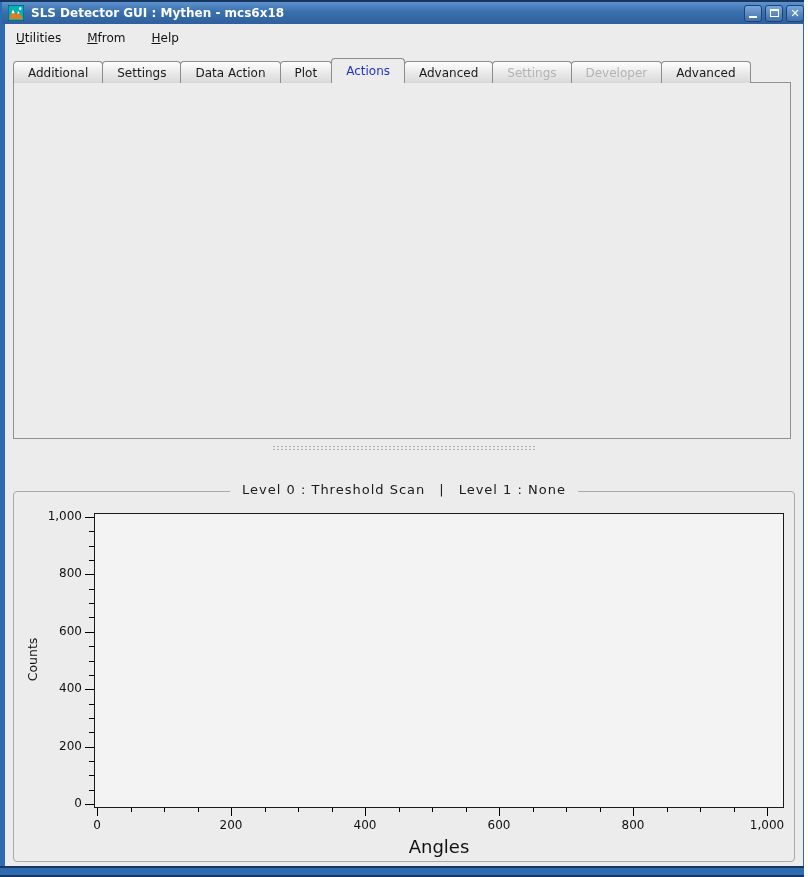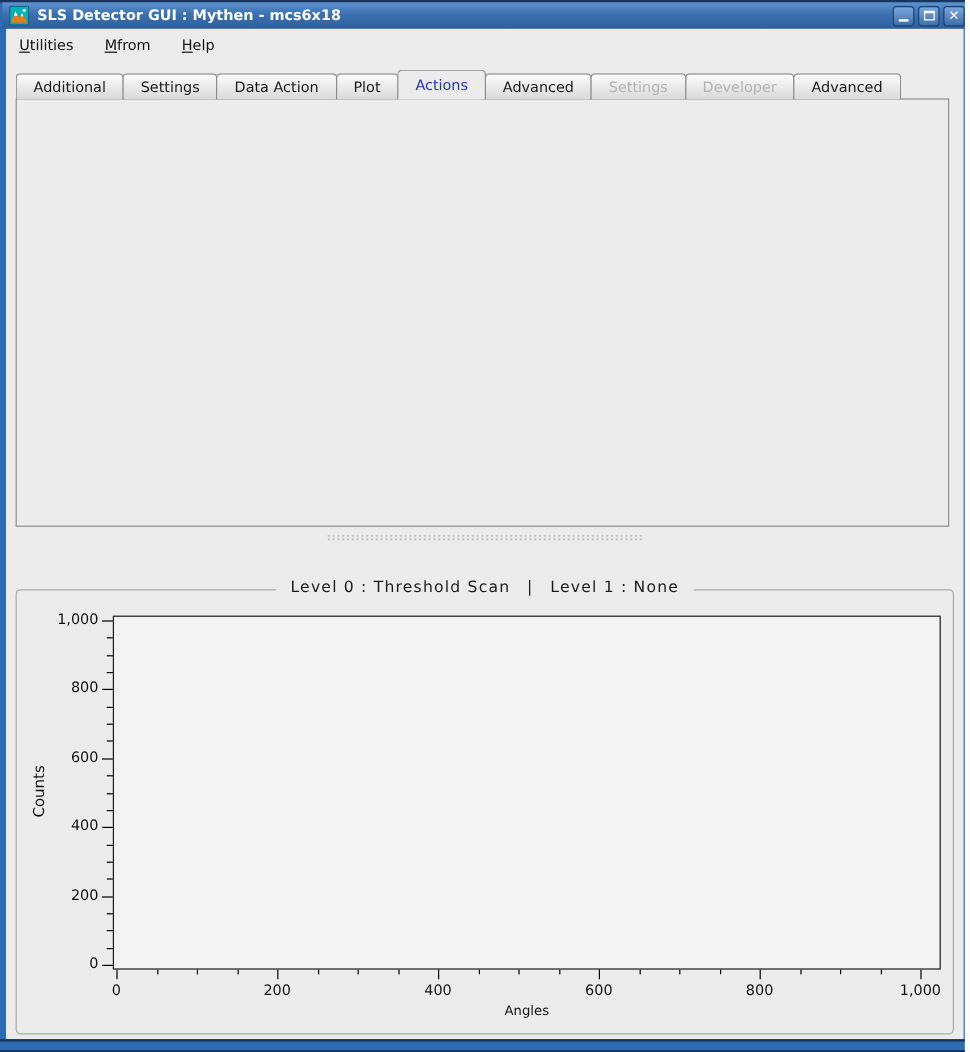--- a/index.html
+++ b/index.html
@@ -103,21 +103,21 @@
   .plot-title { position:absolute; left:50%; top:-10px; transform:translateX(-50%); background:#ececec;
     padding:0 12px; white-space:nowrap; font-size:13px; letter-spacing:1px; color:#1a1a1a; display:flex; gap:14px; }
   .plot-canvas { position:absolute; left:94px; top:513px; width:690px; height:295px;
     background:#f3f3f3; border:1px solid #1a1a1a; }
   .xtick { position:absolute; width:1px; height:8px; background:#000; }
   .xtick.minor { height:4px; }
   .xlab { position:absolute; width:64px; margin-left:-32px; text-align:center; color:#111; }
   .ytick { position:absolute; height:1px; width:9px; background:#000; }
   .ytick.minor { width:5px; }
   .ylab { position:absolute; width:60px; text-align:right; color:#111; }
-  .axis-xlabel { position:absolute; left:406px; top:836px; width:66px; text-align:center; font-size:11px; }
+  .axis-xlabel { position:absolute; left:406px; top:836px; width:66px; text-align:center; font-size:18px; }
   .axis-ylabel { position:absolute; left:-18px; top:652px; width:100px; text-align:center; font-size:12.5px;
     transform:rotate(-90deg); }
 </style>
 </head>
 <body>
 
 <div class="screen">
   <div class="edge-line" style="top:0;height:2px"></div>
 
   <div class="titlebar">

